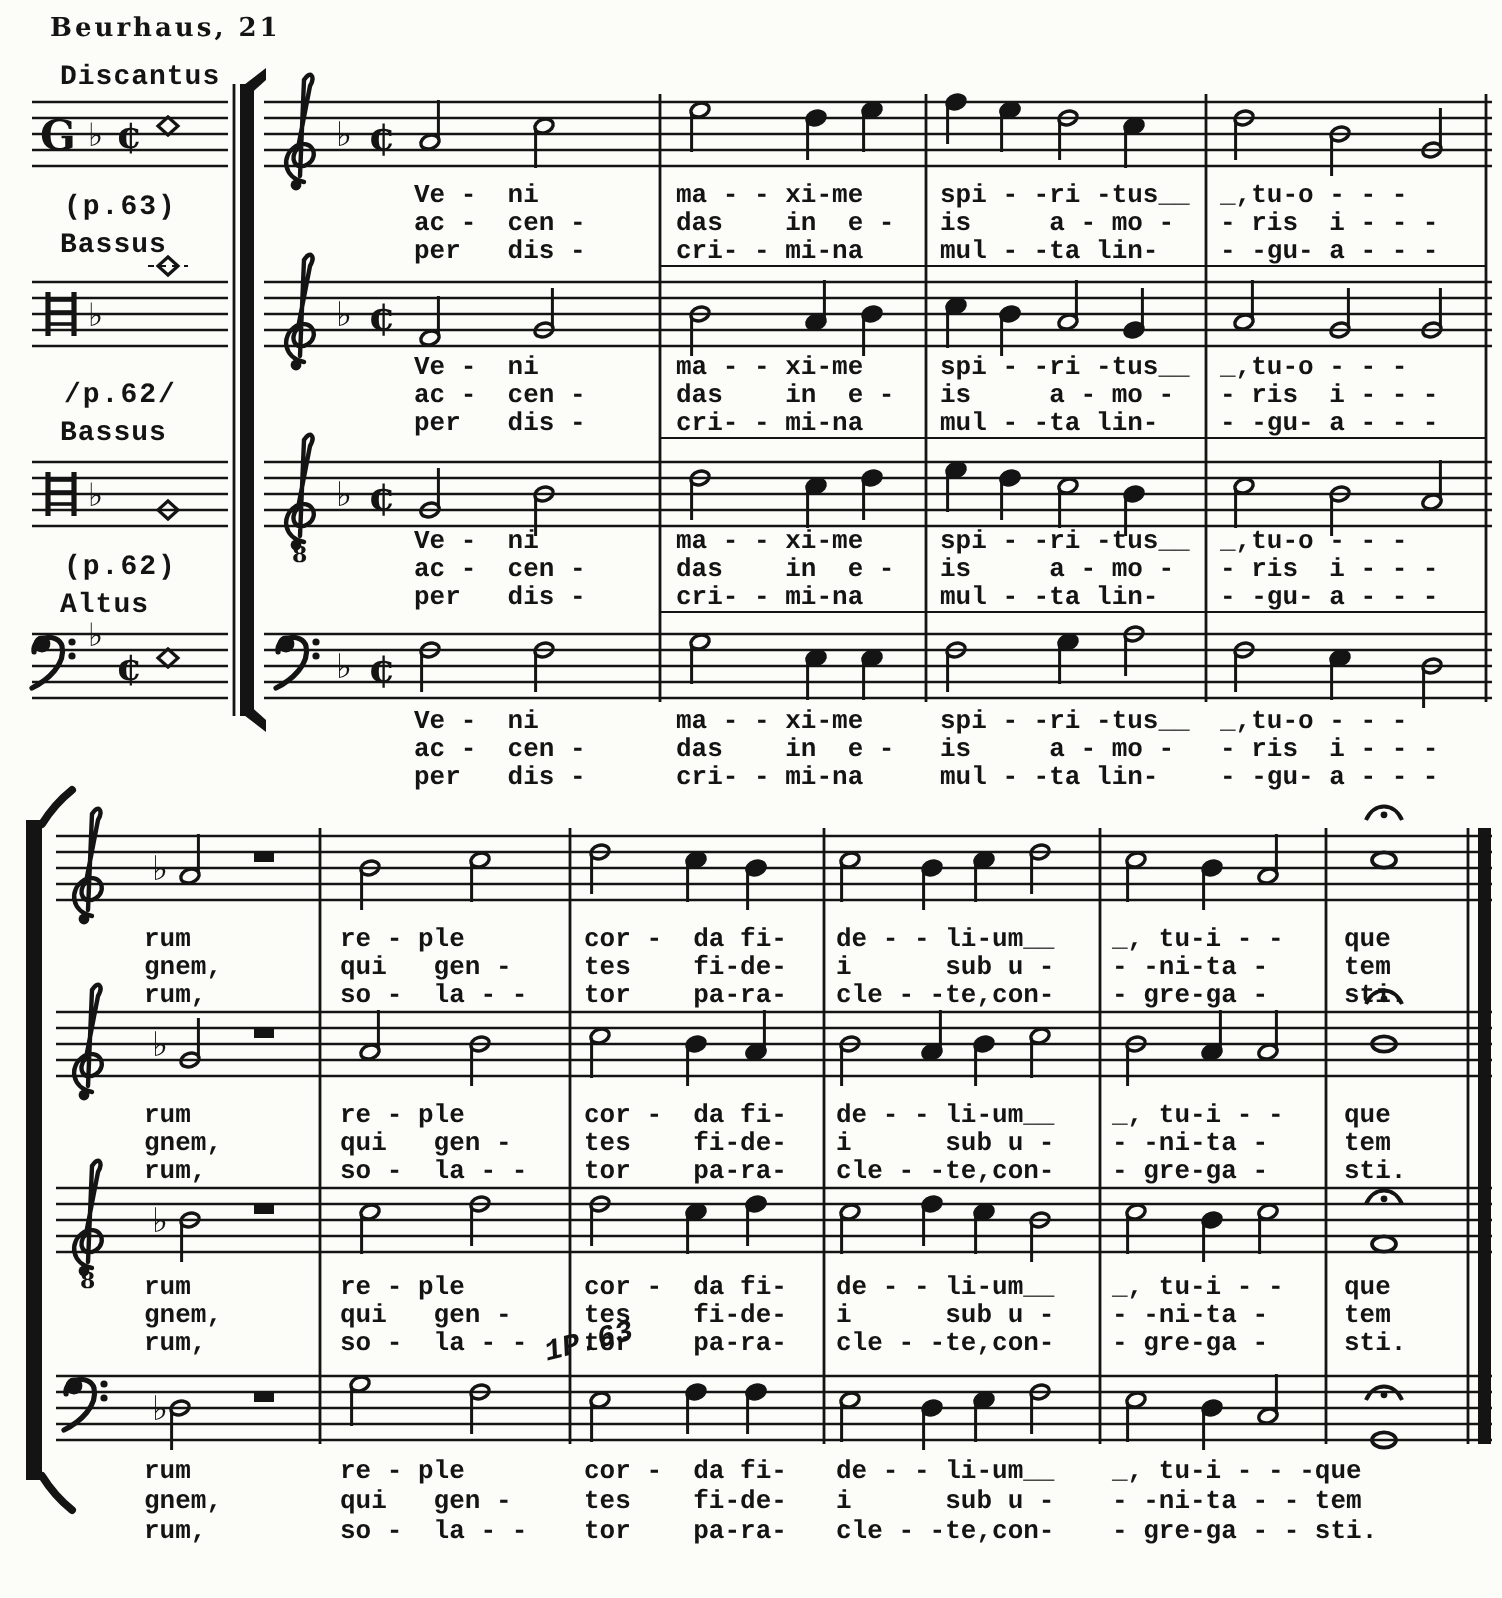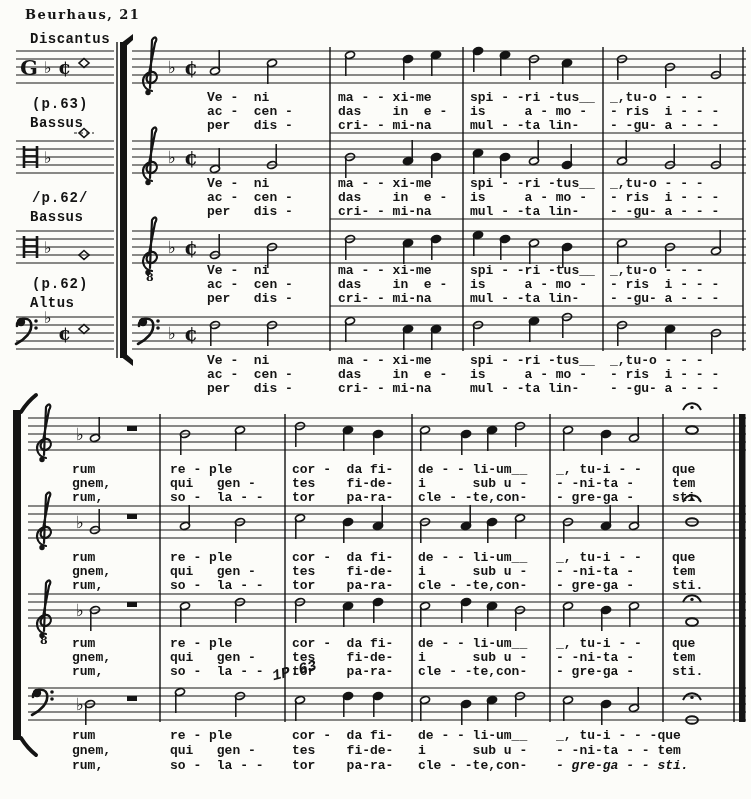--- a/index.html
+++ b/index.html
@@ -501,15 +501,15 @@
       <div class="abs lyr" style="left: 170px; top: 744px;">qui   gen -</div>
       <div class="abs lyr" style="left: 170px; top: 759px;">so -  la - -</div>
       <div class="abs lyr" style="left: 292px; top: 729px;">cor -  da fi-</div>
       <div class="abs lyr" style="left: 292px; top: 744px;">tes    fi-de-</div>
       <div class="abs lyr" style="left: 292px; top: 759px;">tor    pa-ra-</div>
       <div class="abs lyr" style="left: 418px; top: 729px;">de - - li-um__</div>
       <div class="abs lyr" style="left: 418px; top: 744px;">i      sub u -</div>
       <div class="abs lyr" style="left: 418px; top: 759px;">cle - -te,con-</div>
       <div class="abs lyr" style="left: 556px; top: 729px;">_, tu-i - - -que</div>
       <div class="abs lyr" style="left: 556px; top: 744px;">- -ni-ta - - tem</div>
-      <div class="abs lyr" style="left: 556px; top: 759px; font-style: italic;">- gre-ga - - sti.</div>
+      <div class="abs lyr" style="left: 556px; top: 759px;">- gre-ga - - sti.</div>
     </div>
 </div>
 
 </body></html>

